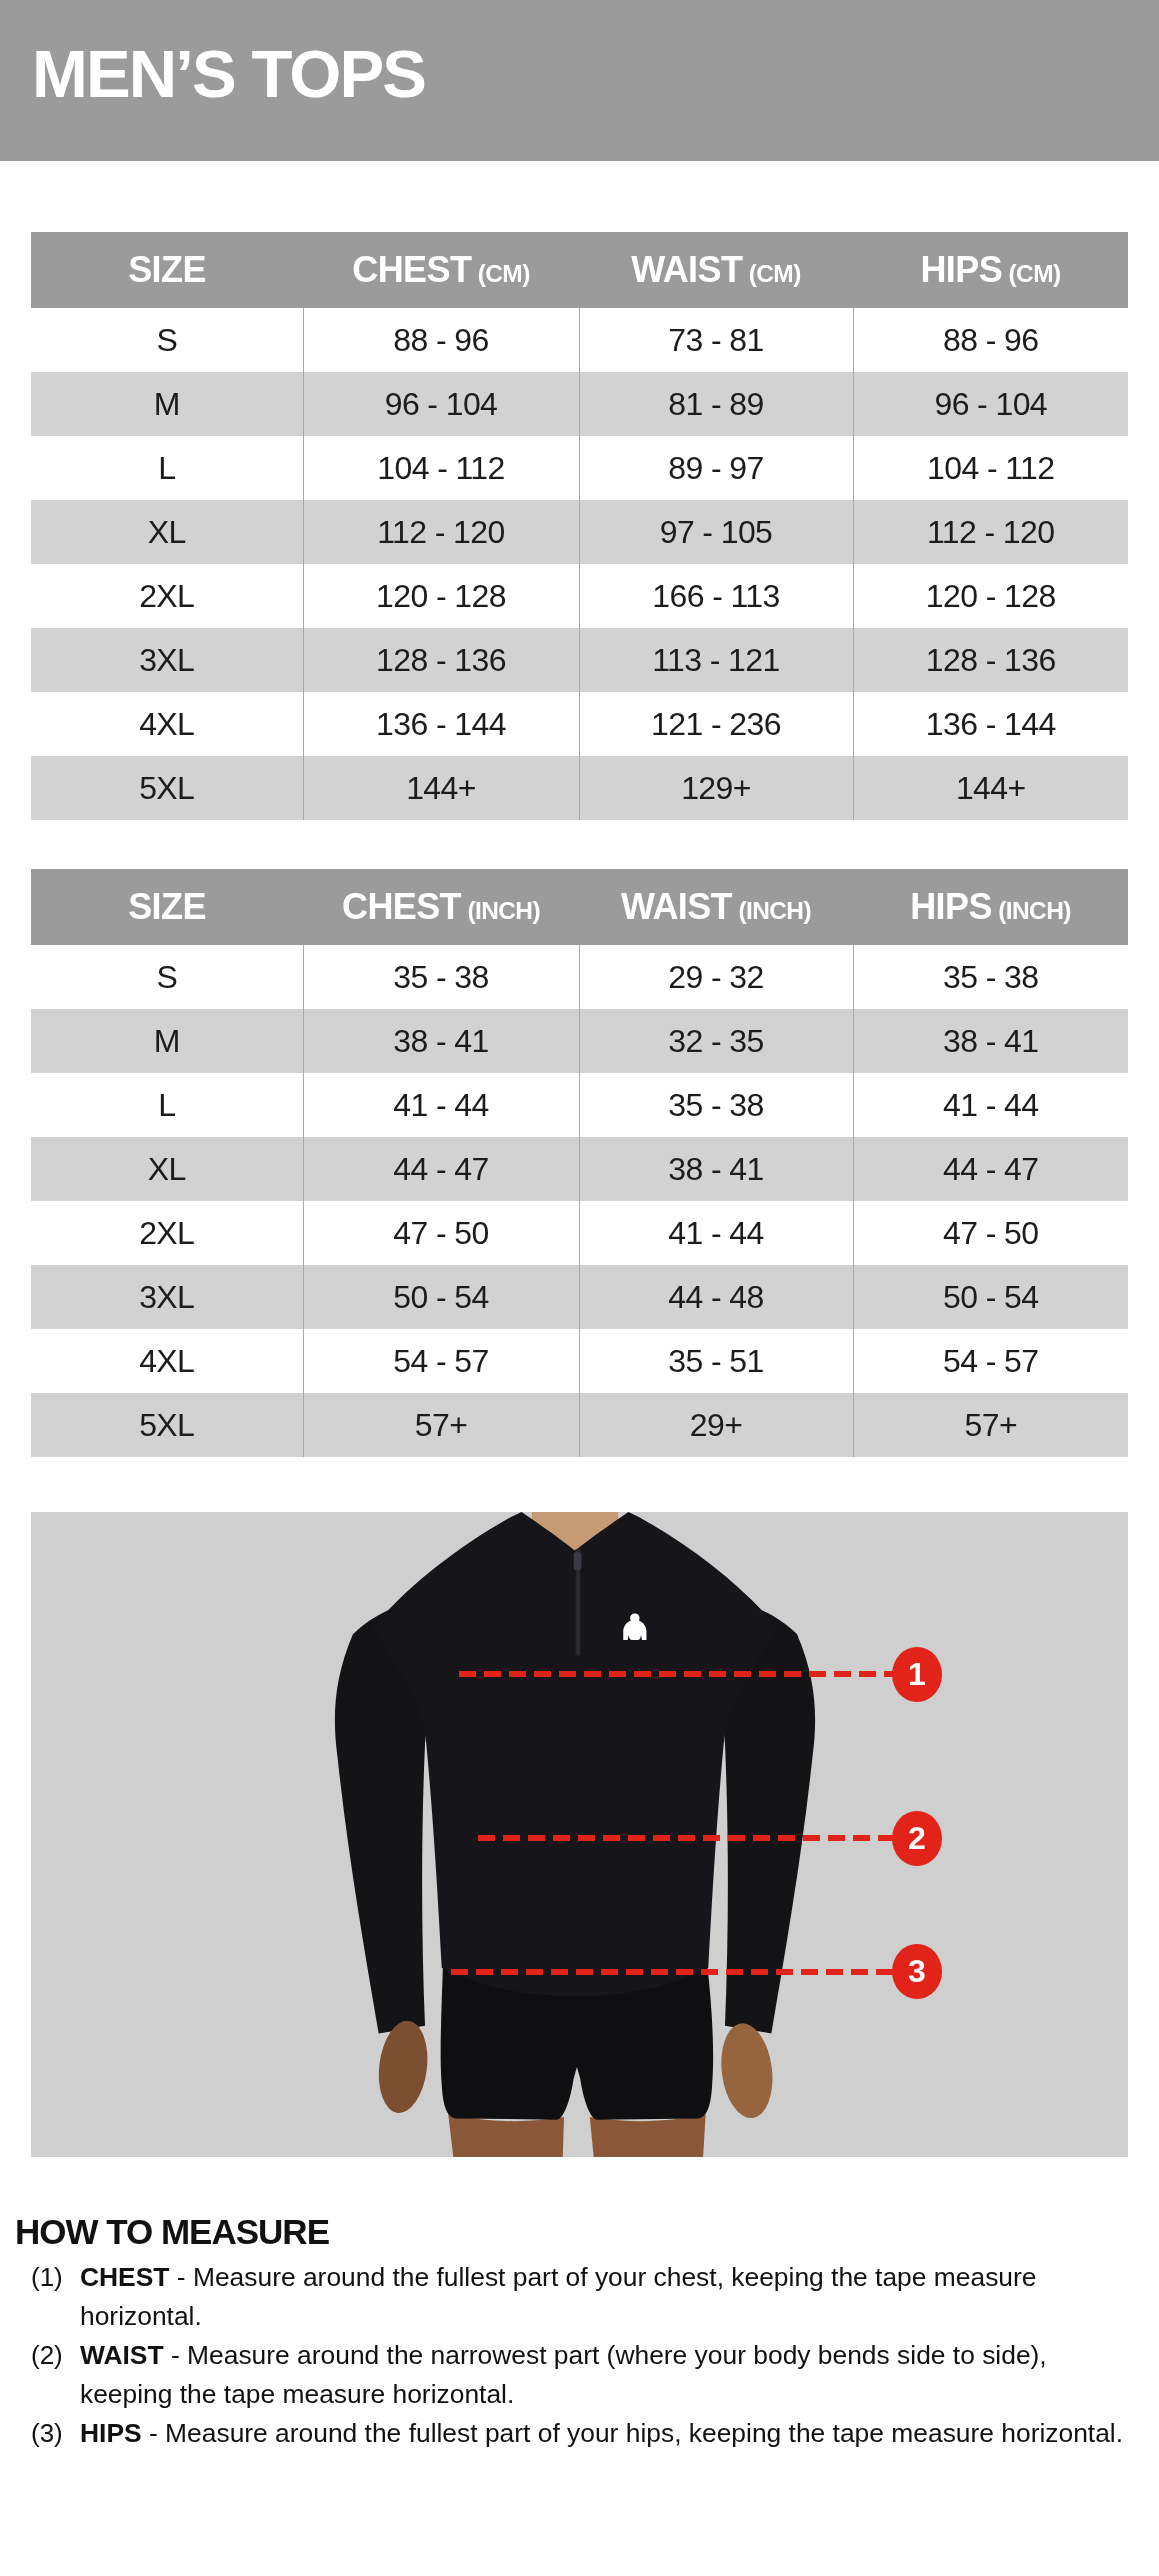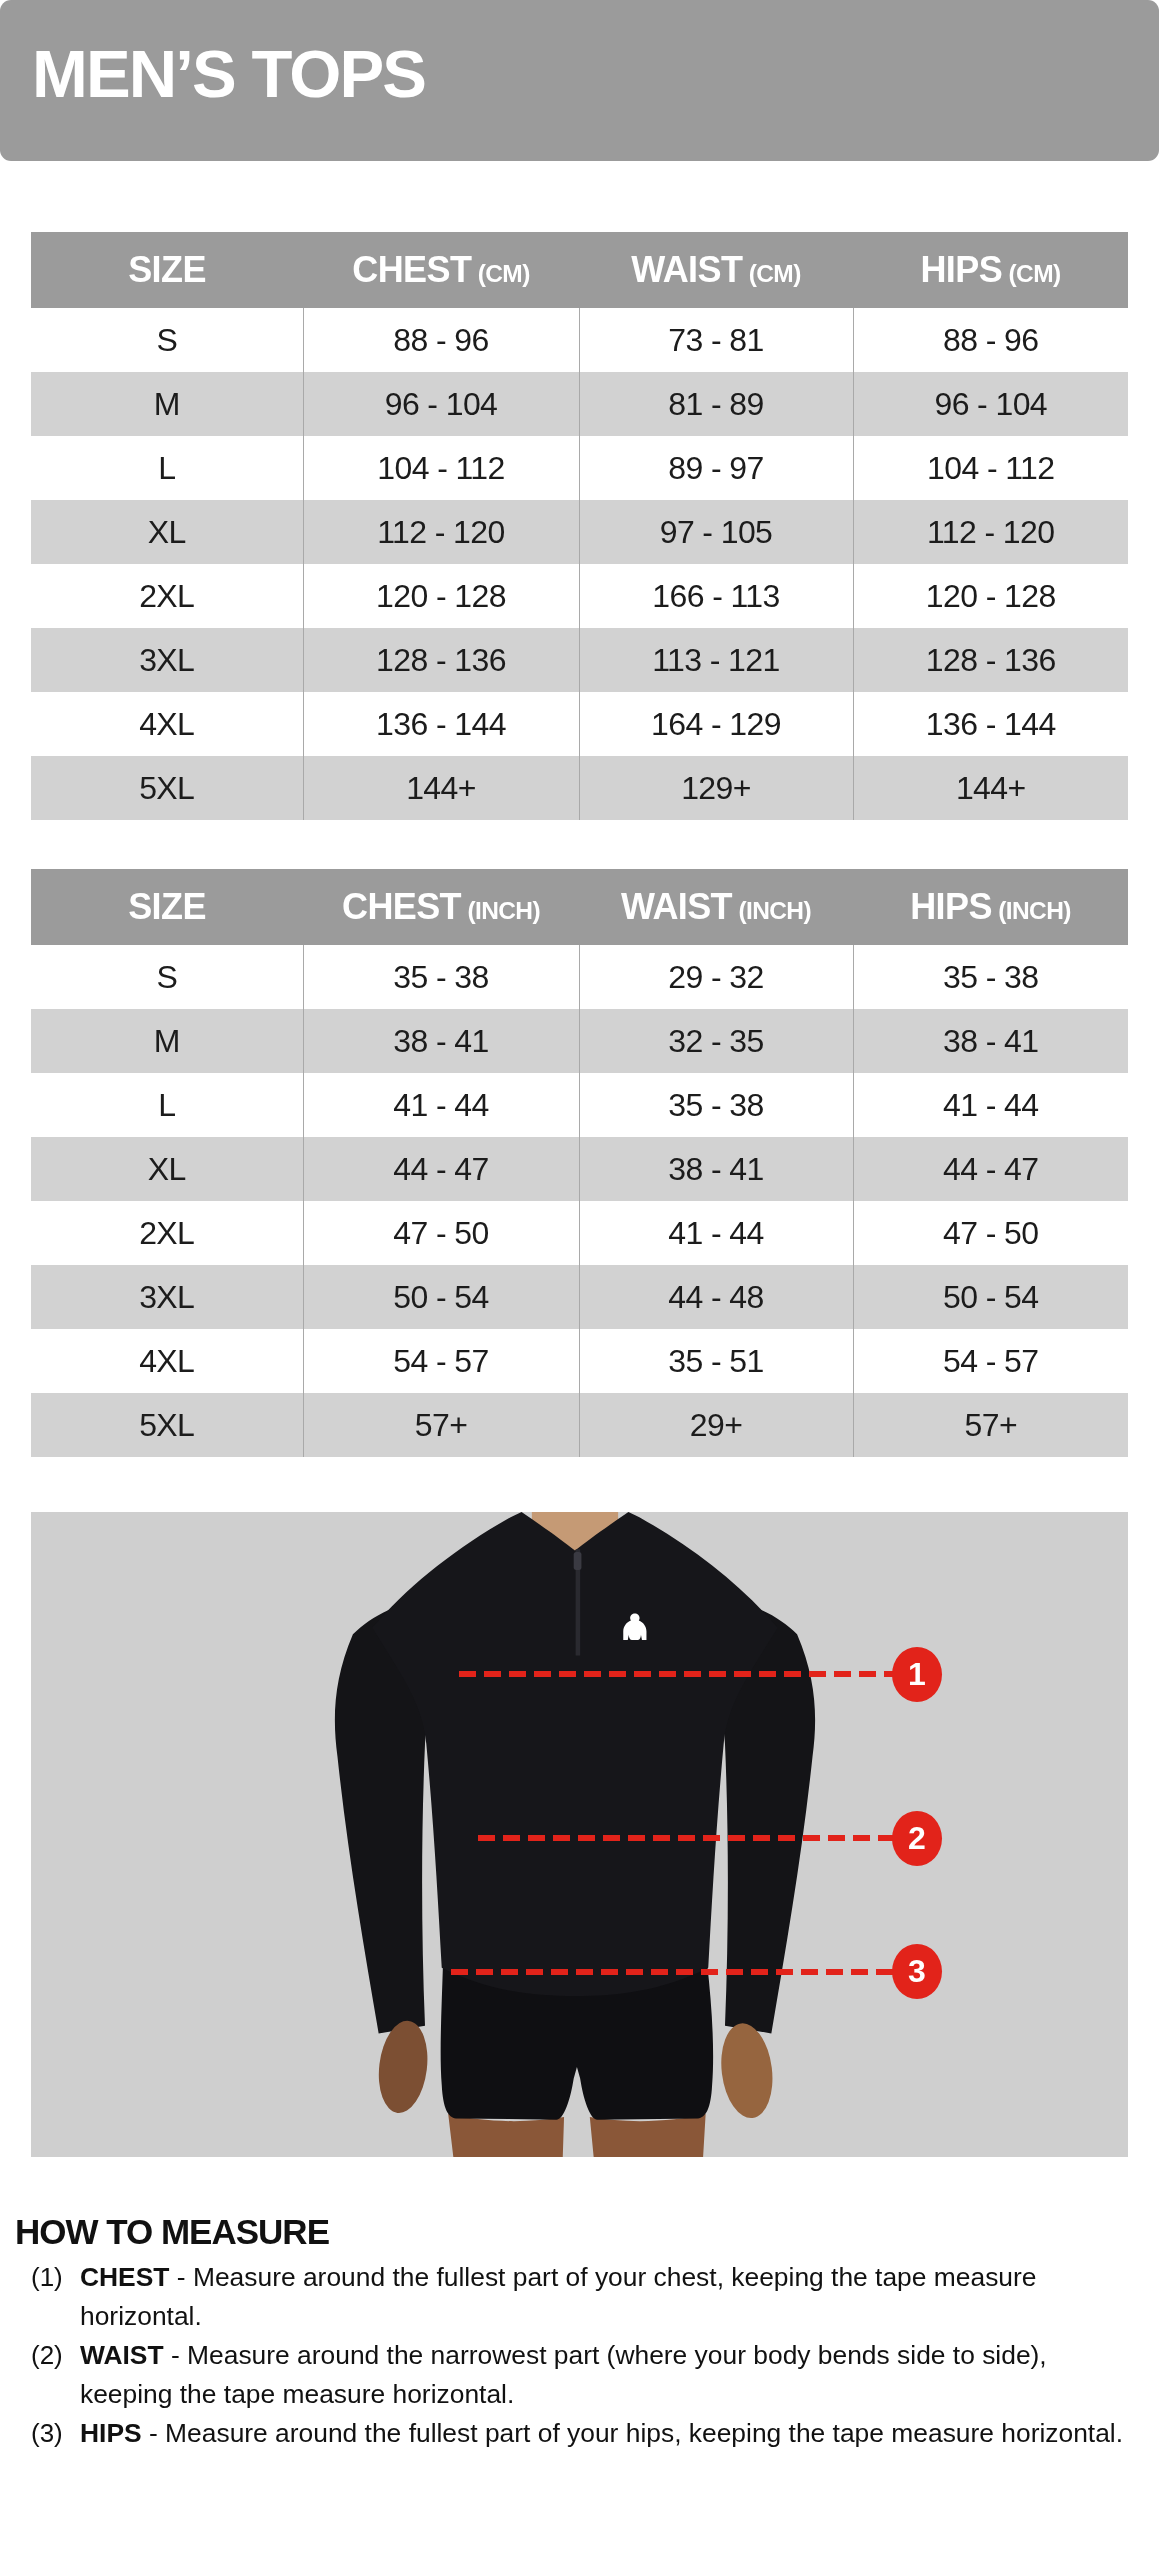--- a/index.html
+++ b/index.html
@@ -1,21 +1,21 @@
 <!DOCTYPE html>
 <html style="font-size:10.3px"><head>
 <meta charset="utf-8">
 <style>
   html,body{margin:0;padding:0;}
   body{
     width:1159px;height:2576px;position:relative;background:#ffffff;
     font-family:"Liberation Sans",sans-serif;overflow:hidden;
   }
   
-  .banner{position:absolute;left:0;top:0;width:1159px;height:161px;background:#9b9b9b;border-radius:11px;}
+  .banner{position:absolute;left:0;top:0;width:1159px;height:161px;background:#9b9b9b;}
   .banner h1{
     position:absolute;left:32px;top:40px;margin:0;color:#ffffff;
     font-size:67px;font-weight:bold;letter-spacing:-1.9px;line-height:1;
   }
   
   .t-wrap{position:absolute;left:31px;width:1097px;}
   .t-cm{top:232px;}
   .t-inch{top:869px;}
   table{border-collapse:collapse;table-layout:fixed;width:1097px;}
   col.c1{width:272px;}col.c2{width:276px;}col.c3{width:274px;}col.c4{width:275px;}
@@ -120,21 +120,21 @@
         <tr>
           <td>3XL</td>
           <td>128 - 136</td>
           <td>113 - 121</td>
           <td>128 - 136</td>
         </tr>
 
         <tr>
           <td>4XL</td>
           <td>136 - 144</td>
-          <td>164 - 129</td>
+          <td>121 - 236</td>
           <td>136 - 144</td>
         </tr>
 
         <tr>
           <td>5XL</td>
           <td>144+</td>
           <td>129+</td>
           <td>144+</td>
         </tr>
       </tbody>

